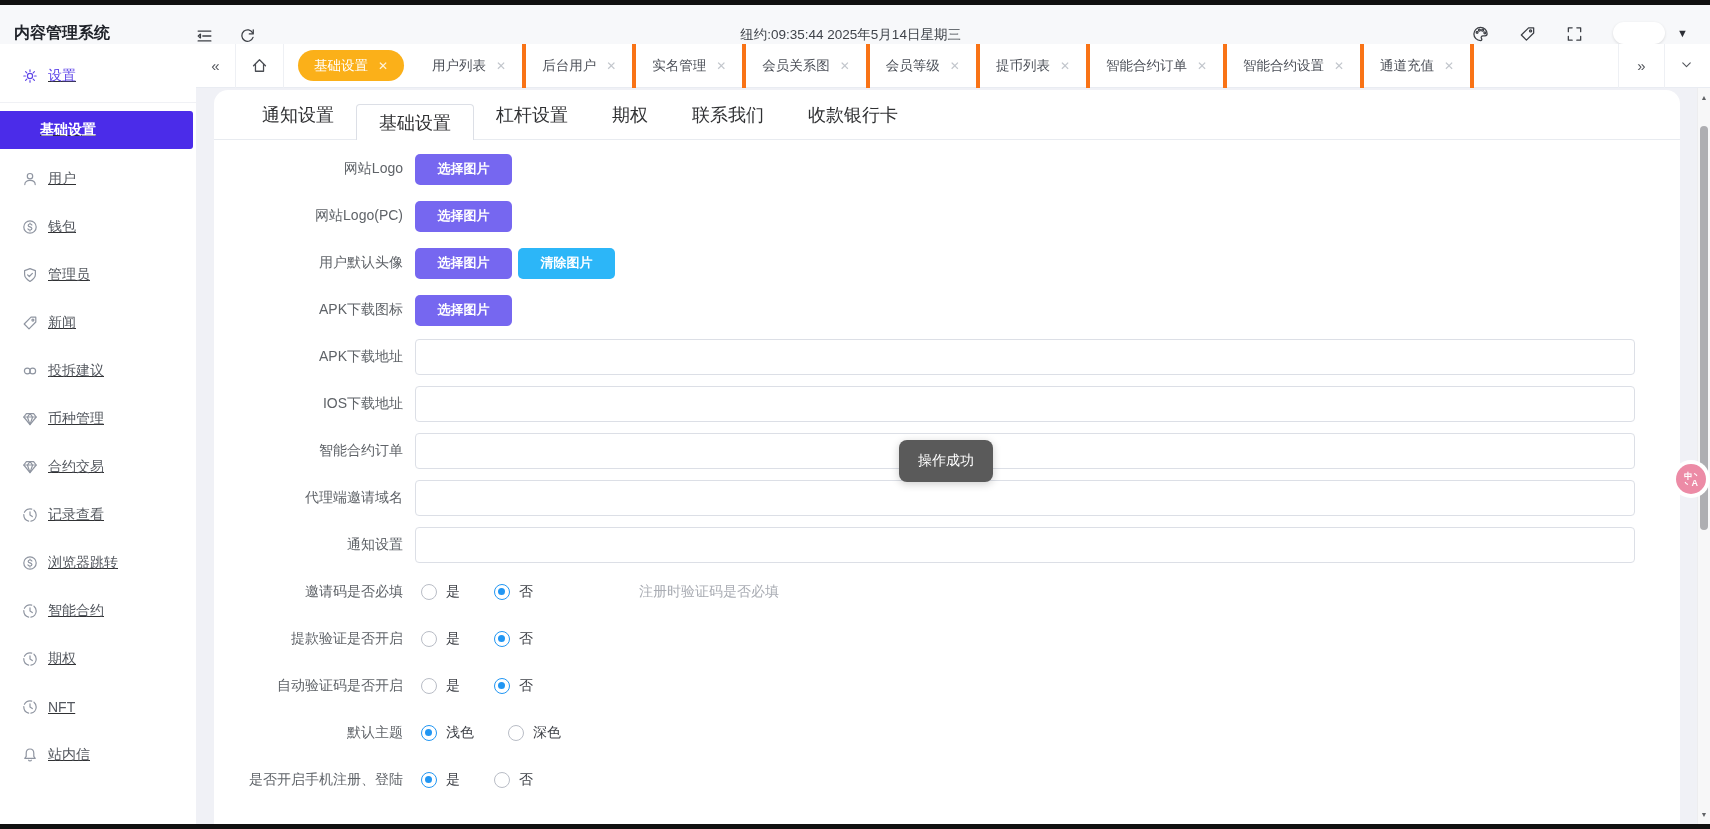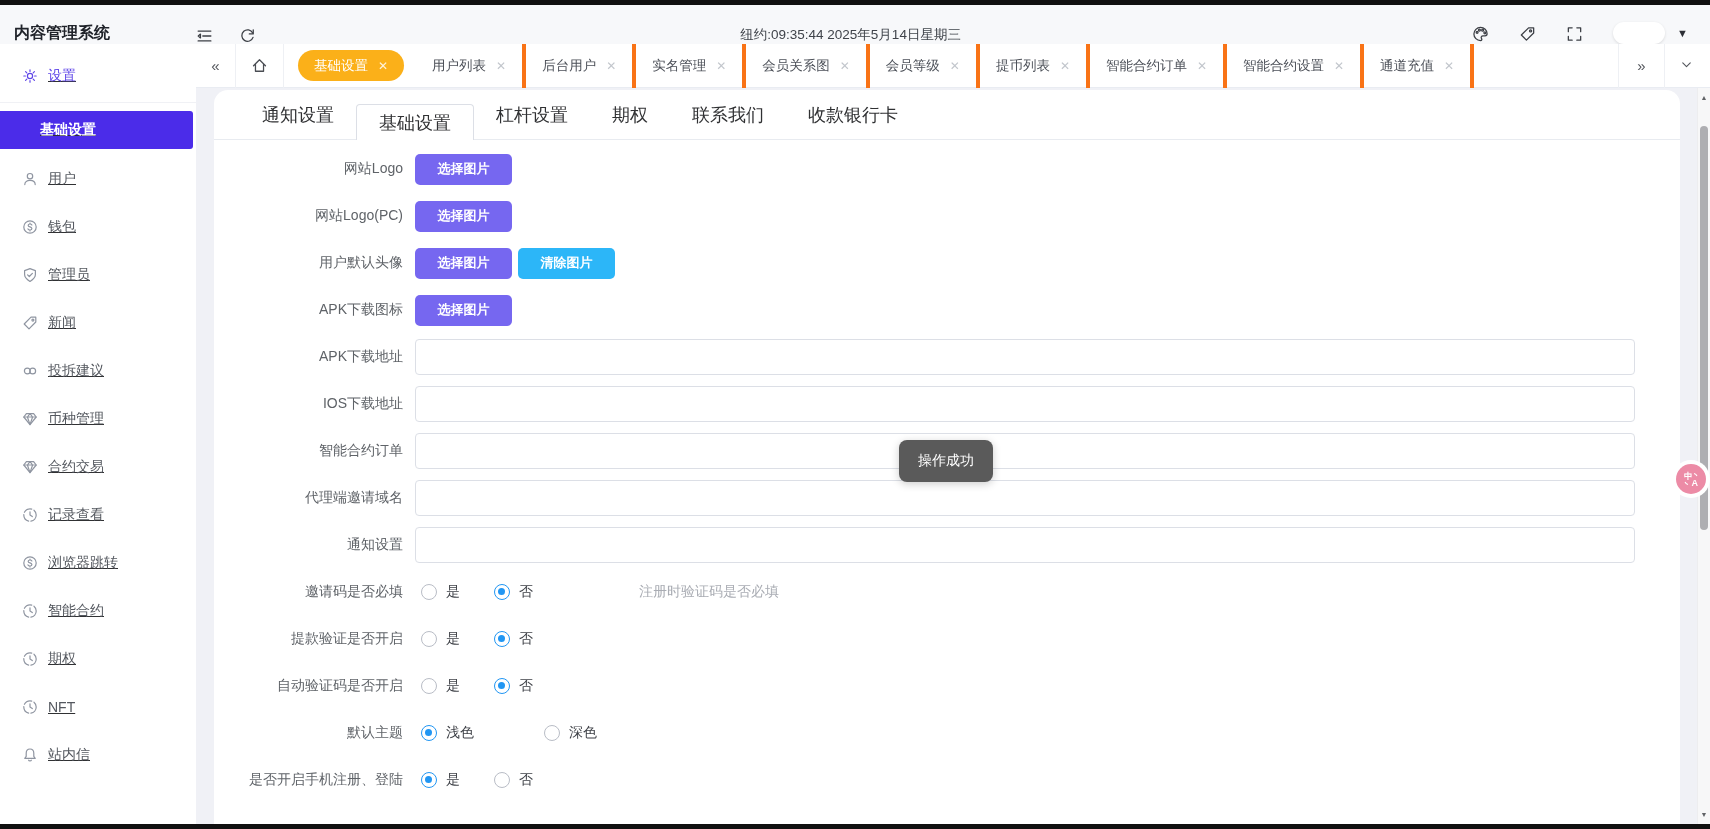--- a/index.html
+++ b/index.html
@@ -430,21 +430,21 @@
               <span class="radio-label">是</span>
             </div>
             <div class="radio-opt">
               <span class="radio checked"></span>
               <span class="radio-label">否</span>
             </div>
           </div>
         </div>
         <div class="form-row">
           <div class="f-label">默认主题</div>
-          <div style="display: flex; align-items: center; margin-left: 6px; gap: 36px;">
+          <div style="display: flex; align-items: center; margin-left: 6px;">
             <div class="radio-opt">
               <span class="radio checked"></span>
               <span class="radio-label">浅色</span>
             </div>
             <div class="radio-opt">
               <span class="radio"></span>
               <span class="radio-label">深色</span>
             </div>
           </div>
         </div>

